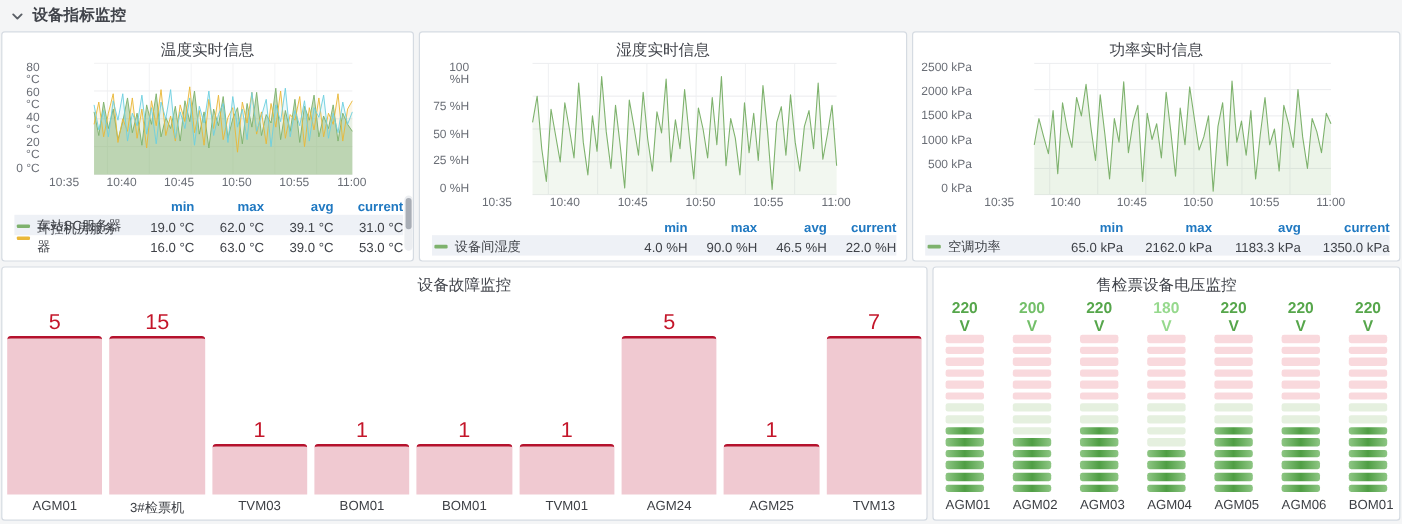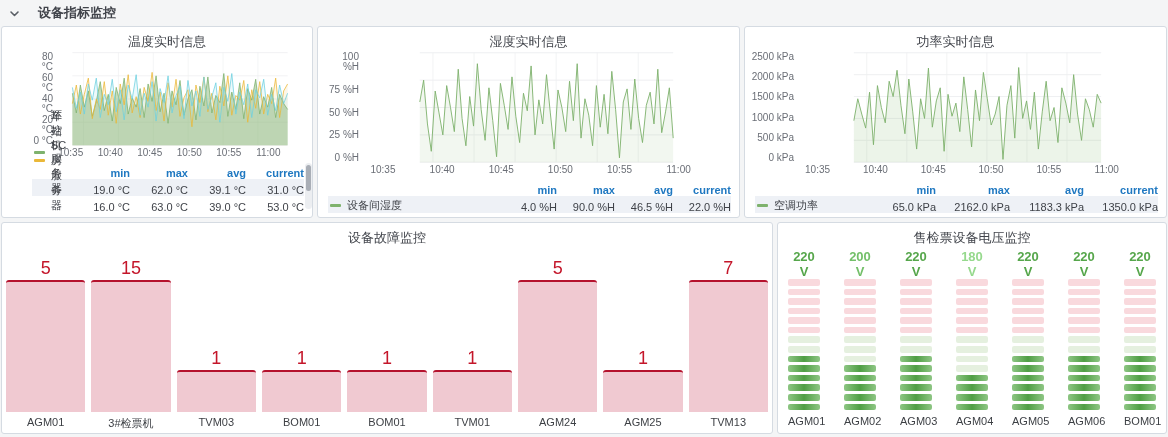--- a/index.html
+++ b/index.html
@@ -1,26 +1,26 @@
 <!DOCTYPE html>
 <html><head>
 <meta charset="utf-8">
 <style>
   * { margin:0; padding:0; box-sizing:border-box; }
   html,body { width:1168px; height:437px; overflow:hidden;
     font-family:"Liberation Sans", sans-serif; background:#f4f5f6; color:#3f4248; }
-  .section-header { height:26px; display:flex; align-items:center; gap:18px; padding-left:9px; }
+  .section-header { height:26px; display:flex; align-items:center; gap:7px; padding-left:9px; }
   .section-title { font-size:13px; font-weight:bold; color:#41444b; }
   .chev { display:flex; align-items:center; color:#5a5f66; cursor:pointer; }
   .row { display:flex; gap:4px; padding:0 1px; }
   .row1 { height:192px; }
   .row2 { height:212px; margin-top:4px; }
   .panel { background:#fff; border:1px solid #d5dbe2; border-radius:3px;
     display:flex; flex-direction:column; overflow:hidden; }
-  .p1 { width:312px;padding-left:20px; } .p2 { flex:1; } .p3 { flex:1; }
+  .p1 { width:344px; } .p2 { flex:1; } .p3 { flex:1; }
   .p4 { width:772px; } .p5 { flex:1; }
   .panel-title { height:23px; flex:0 0 23px; text-align:center; font-size:13px; font-weight:500;
     color:#41444b; padding-top:6px; cursor:pointer; }
   
   .chart-area { flex:1; display:flex; padding:2px 10px 0 6px; min-height:0; }
   .y-axis { display:flex; flex-direction:column; justify-content:space-between;
     text-align:right; padding-right:5px; font-size:10px; color:#6a6e76; }
   .y-axis span { line-height:10px; }
   .yw-s { width:30px; } .yw-m { width:40px; } .yw-l { width:48px; }
   .plot { flex:1; height:100%; }

